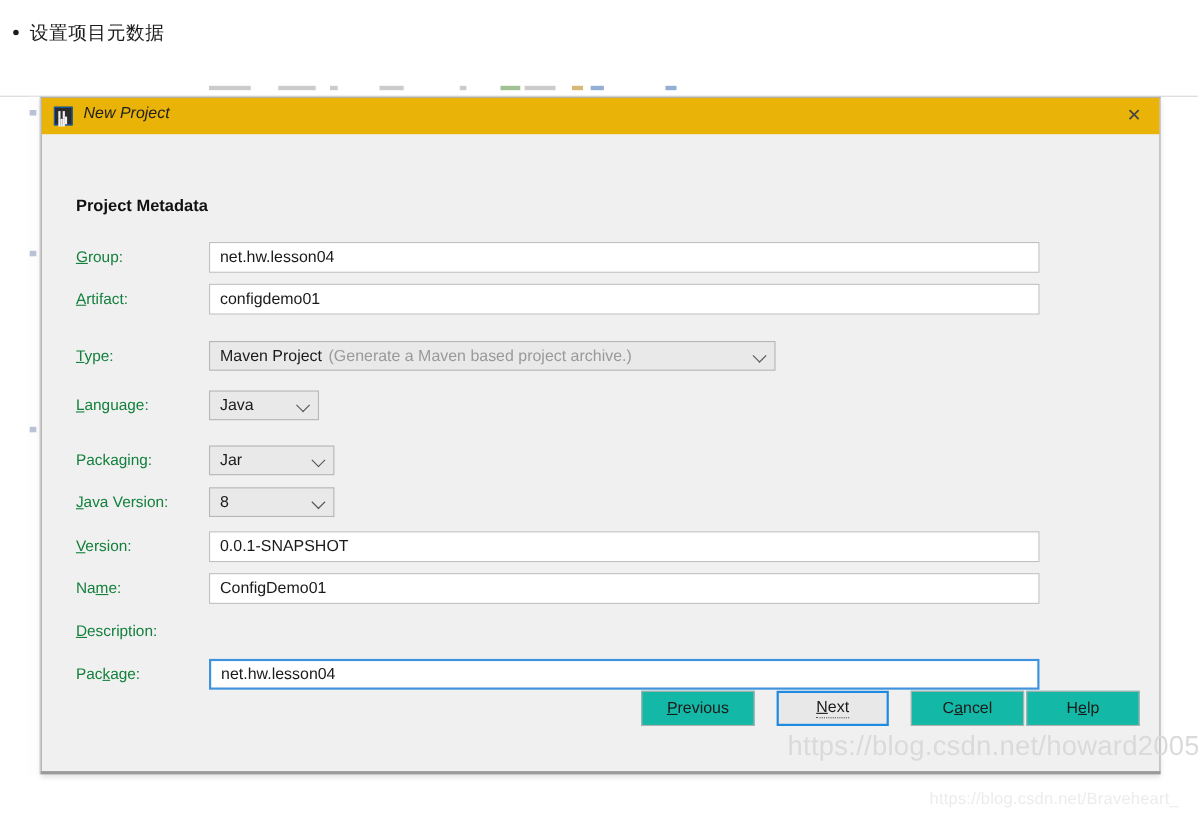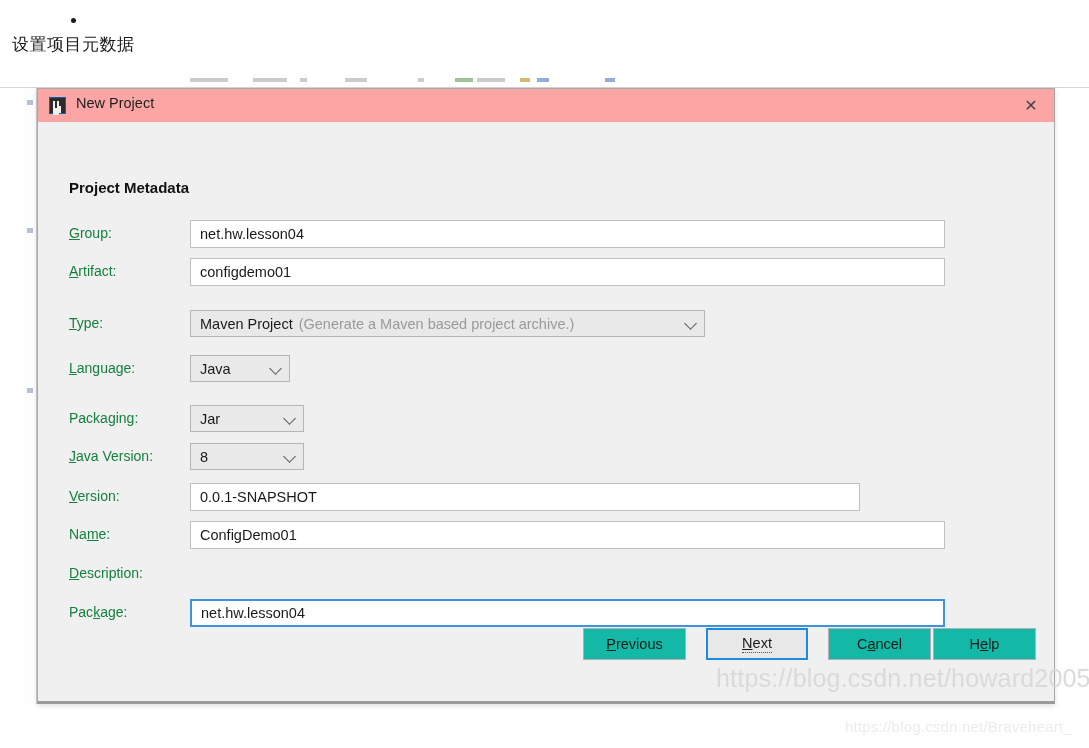--- a/index.html
+++ b/index.html
@@ -9,21 +9,21 @@
     background: #ffffff;
     font-family: "Liberation Sans", "DejaVu Sans", sans-serif;
     overflow: hidden;
   }
   #root { position: relative; width: 1089px; height: 748px; background: #fff; }
 
   
   .bullet-line {
     position: absolute; left: 12px; top: 18px;
     display: flex; align-items: center; gap: 10px;
-    font-size: 17px; color: #1a1a1a; letter-spacing: .5px; flex-direction: column;
+    font-size: 17px; color: #1a1a1a; letter-spacing: .5px;
   }
   .bullet-dot {
     width: 5px; height: 5px; border-radius: 50%;
     background: #1a1a1a; flex: 0 0 auto;
   }
 
   
   .bg-sliver {
     position: absolute; left: 0; top: 70px;
     width: 1089px; height: 18px;
@@ -51,22 +51,22 @@
     position: absolute; left: 37px; top: 88px;
     width: 1018px; height: 616px;
     background: #f0f0f0;
     border: 1px solid #a8a8a8;
     border-bottom: 3px solid #9a9a9a;
     box-shadow: 0 2px 5px rgba(0,0,0,.13);
   }
 
   .titlebar {
     position: relative; height: 33px; width: 100%;
-    background: #fca5a5;
-    display: flex; align-items: center;
+    background: #eab308;
+    display: flex; align-items: center; font-style: italic;
   }
   .ij-icon {
     position: absolute; left: 11px; top: 8px;
     width: 17px; height: 17px;
     background: #2b2b2b;
     border: 1px solid #1060b8;
     display: block;
   }
   .ij-icon::before {
     content: ""; position: absolute; left: 3px; top: 3px;
@@ -237,21 +237,21 @@
         <span class="chev"></span>
       </div>
 
       <span class="lbl" style="left:31px; top:326px;"><span></span><u>J</u><span>ava Version:</span></span>
       <div class="combo" style="left:152px; top:321px; width:114px;">
         <span>8</span>
         <span class="chev"></span>
       </div>
 
       <span class="lbl" style="left:31px; top:366px;"><span></span><u>V</u><span>ersion:</span></span>
-      <div class="tfield" style="left:152px; top:361px; width:670px;">
+      <div class="tfield" style="left:152px; top:361px; width:755px;">
           <span>0.0.1-SNAPSHOT</span>
         </div>
 
       <span class="lbl" style="left:31px; top:404px;"><span>Na</span><u>m</u><span>e:</span></span>
       <div class="tfield" style="left:152px; top:399px; width:755px;">
           <span>ConfigDemo01</span>
         </div>
 
       <span class="lbl" style="left:31px; top:443px;"><span></span><u>D</u><span>escription:</span></span>
 

